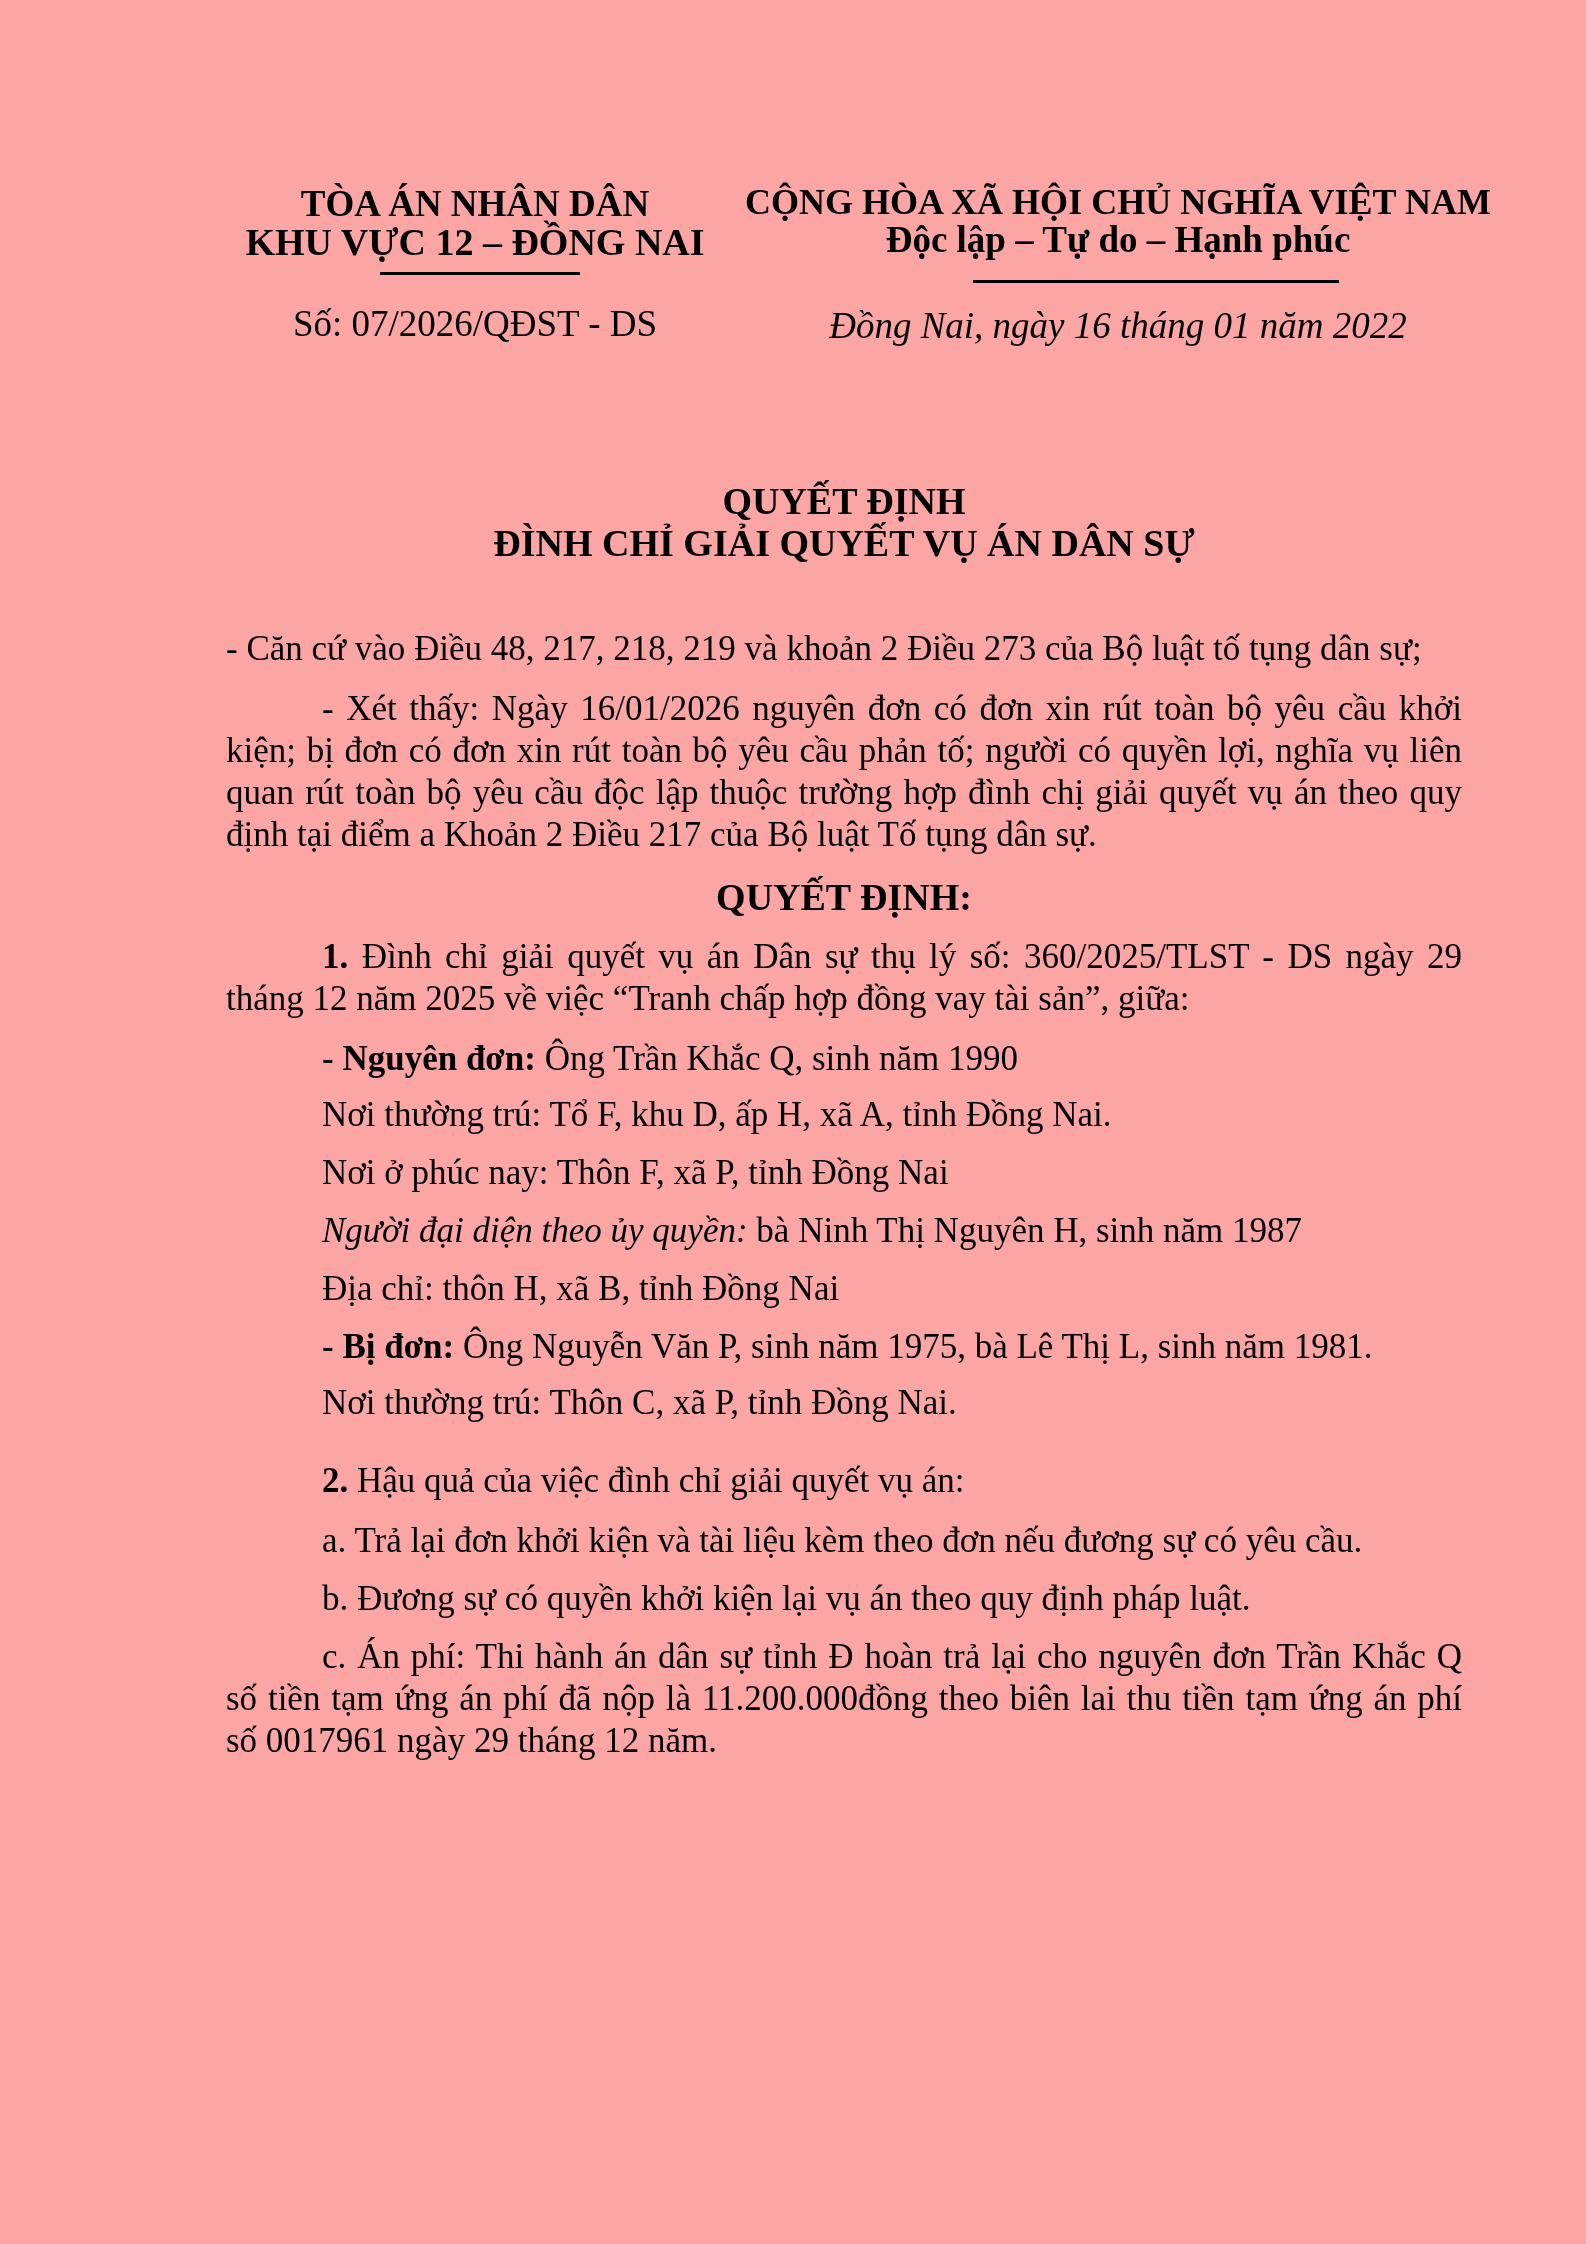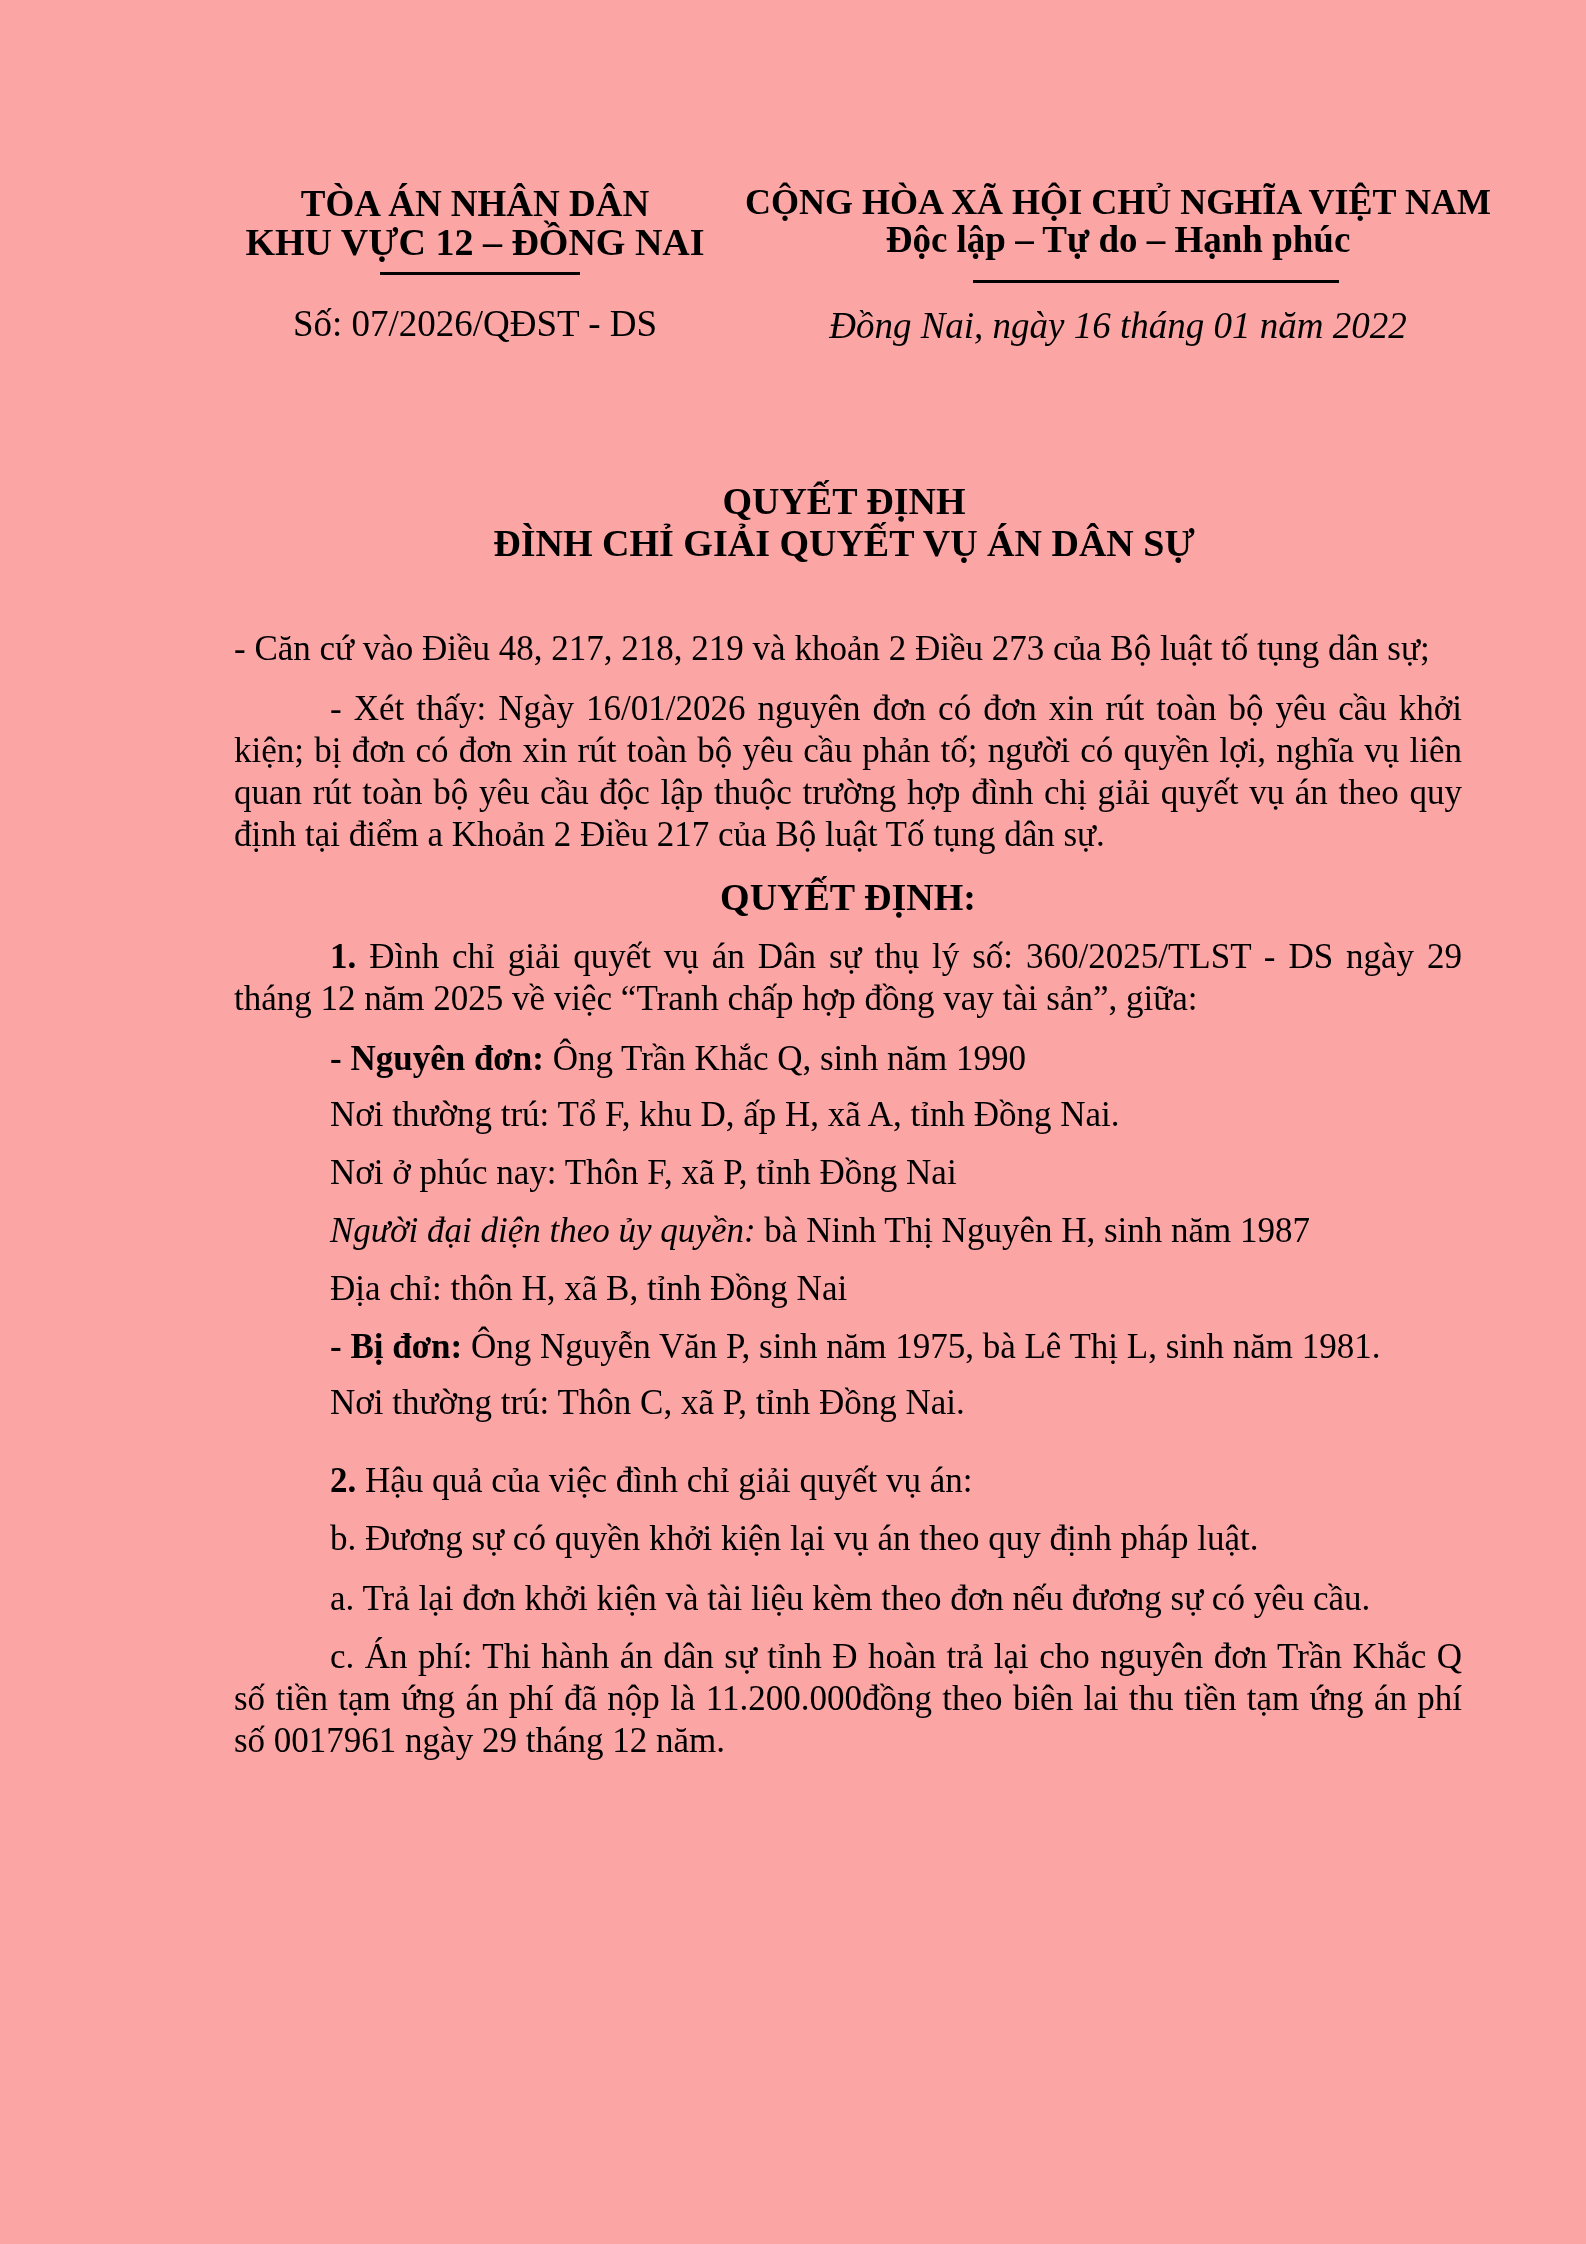--- a/index.html
+++ b/index.html
@@ -22,21 +22,21 @@
   .content {
     position:absolute;
     left:226px;
     top:480px;
     width:1236px;
     font-size:35px;
     line-height:42px;
   }
   .title-line { text-align:center; font-weight:bold; font-size:38px; line-height:42px; }
   .p {
-    margin:16px 0 0 8px;
+    margin:16px 0 0 0;
     text-indent:96px;
     text-align:justify;
   }
   .p.noind { text-indent:0; }
   .mt64 { margin-top:64px; }
   .mt18 { margin-top:18px; }
   .mt14 { margin-top:14px; }
   .mt36 { margin-top:36px; }
   .heading-center { margin-top:20px; text-align:center; font-weight:bold; font-size:38px; text-indent:0; }
   .bi { font-weight:bold; }
@@ -76,18 +76,18 @@
     <p class="p"><span class="i">Người đại diện theo ủy quyền:</span> <span>bà Ninh Thị Nguyên H, sinh năm 1987</span></p>
 
     <p class="p">Địa chỉ: thôn H, xã B, tỉnh Đồng Nai</p>
 
     <p class="p"><span class="bi">- Bị đơn:</span> <span>Ông Nguyễn Văn P, sinh năm 1975, bà Lê Thị L, sinh năm 1981.</span></p>
 
     <p class="p mt14">Nơi thường trú: Thôn C, xã P, tỉnh Đồng Nai.</p>
 
     <p class="p mt36"><b>2.</b> <span>Hậu quả của việc đình chỉ giải quyết vụ án:</span></p>
 
+    <p class="p mt18">a. Trả lại đơn khởi kiện và tài liệu kèm theo đơn nếu đương sự có yêu cầu.</p>
     <p class="p">b. Đương sự có quyền khởi kiện lại vụ án theo quy định pháp luật.</p>
-    <p class="p mt18">a. Trả lại đơn khởi kiện và tài liệu kèm theo đơn nếu đương sự có yêu cầu.</p>
     <p class="p">c. Án phí: Thi hành án dân sự tỉnh Đ hoàn trả lại cho nguyên đơn Trần Khắc Q số tiền tạm ứng án phí đã nộp là 11.200.000đồng theo biên lai thu tiền tạm ứng án phí số 0017961 ngày 29 tháng 12 năm.</p>
 
   </div>
 </div>
 
 </body></html>

